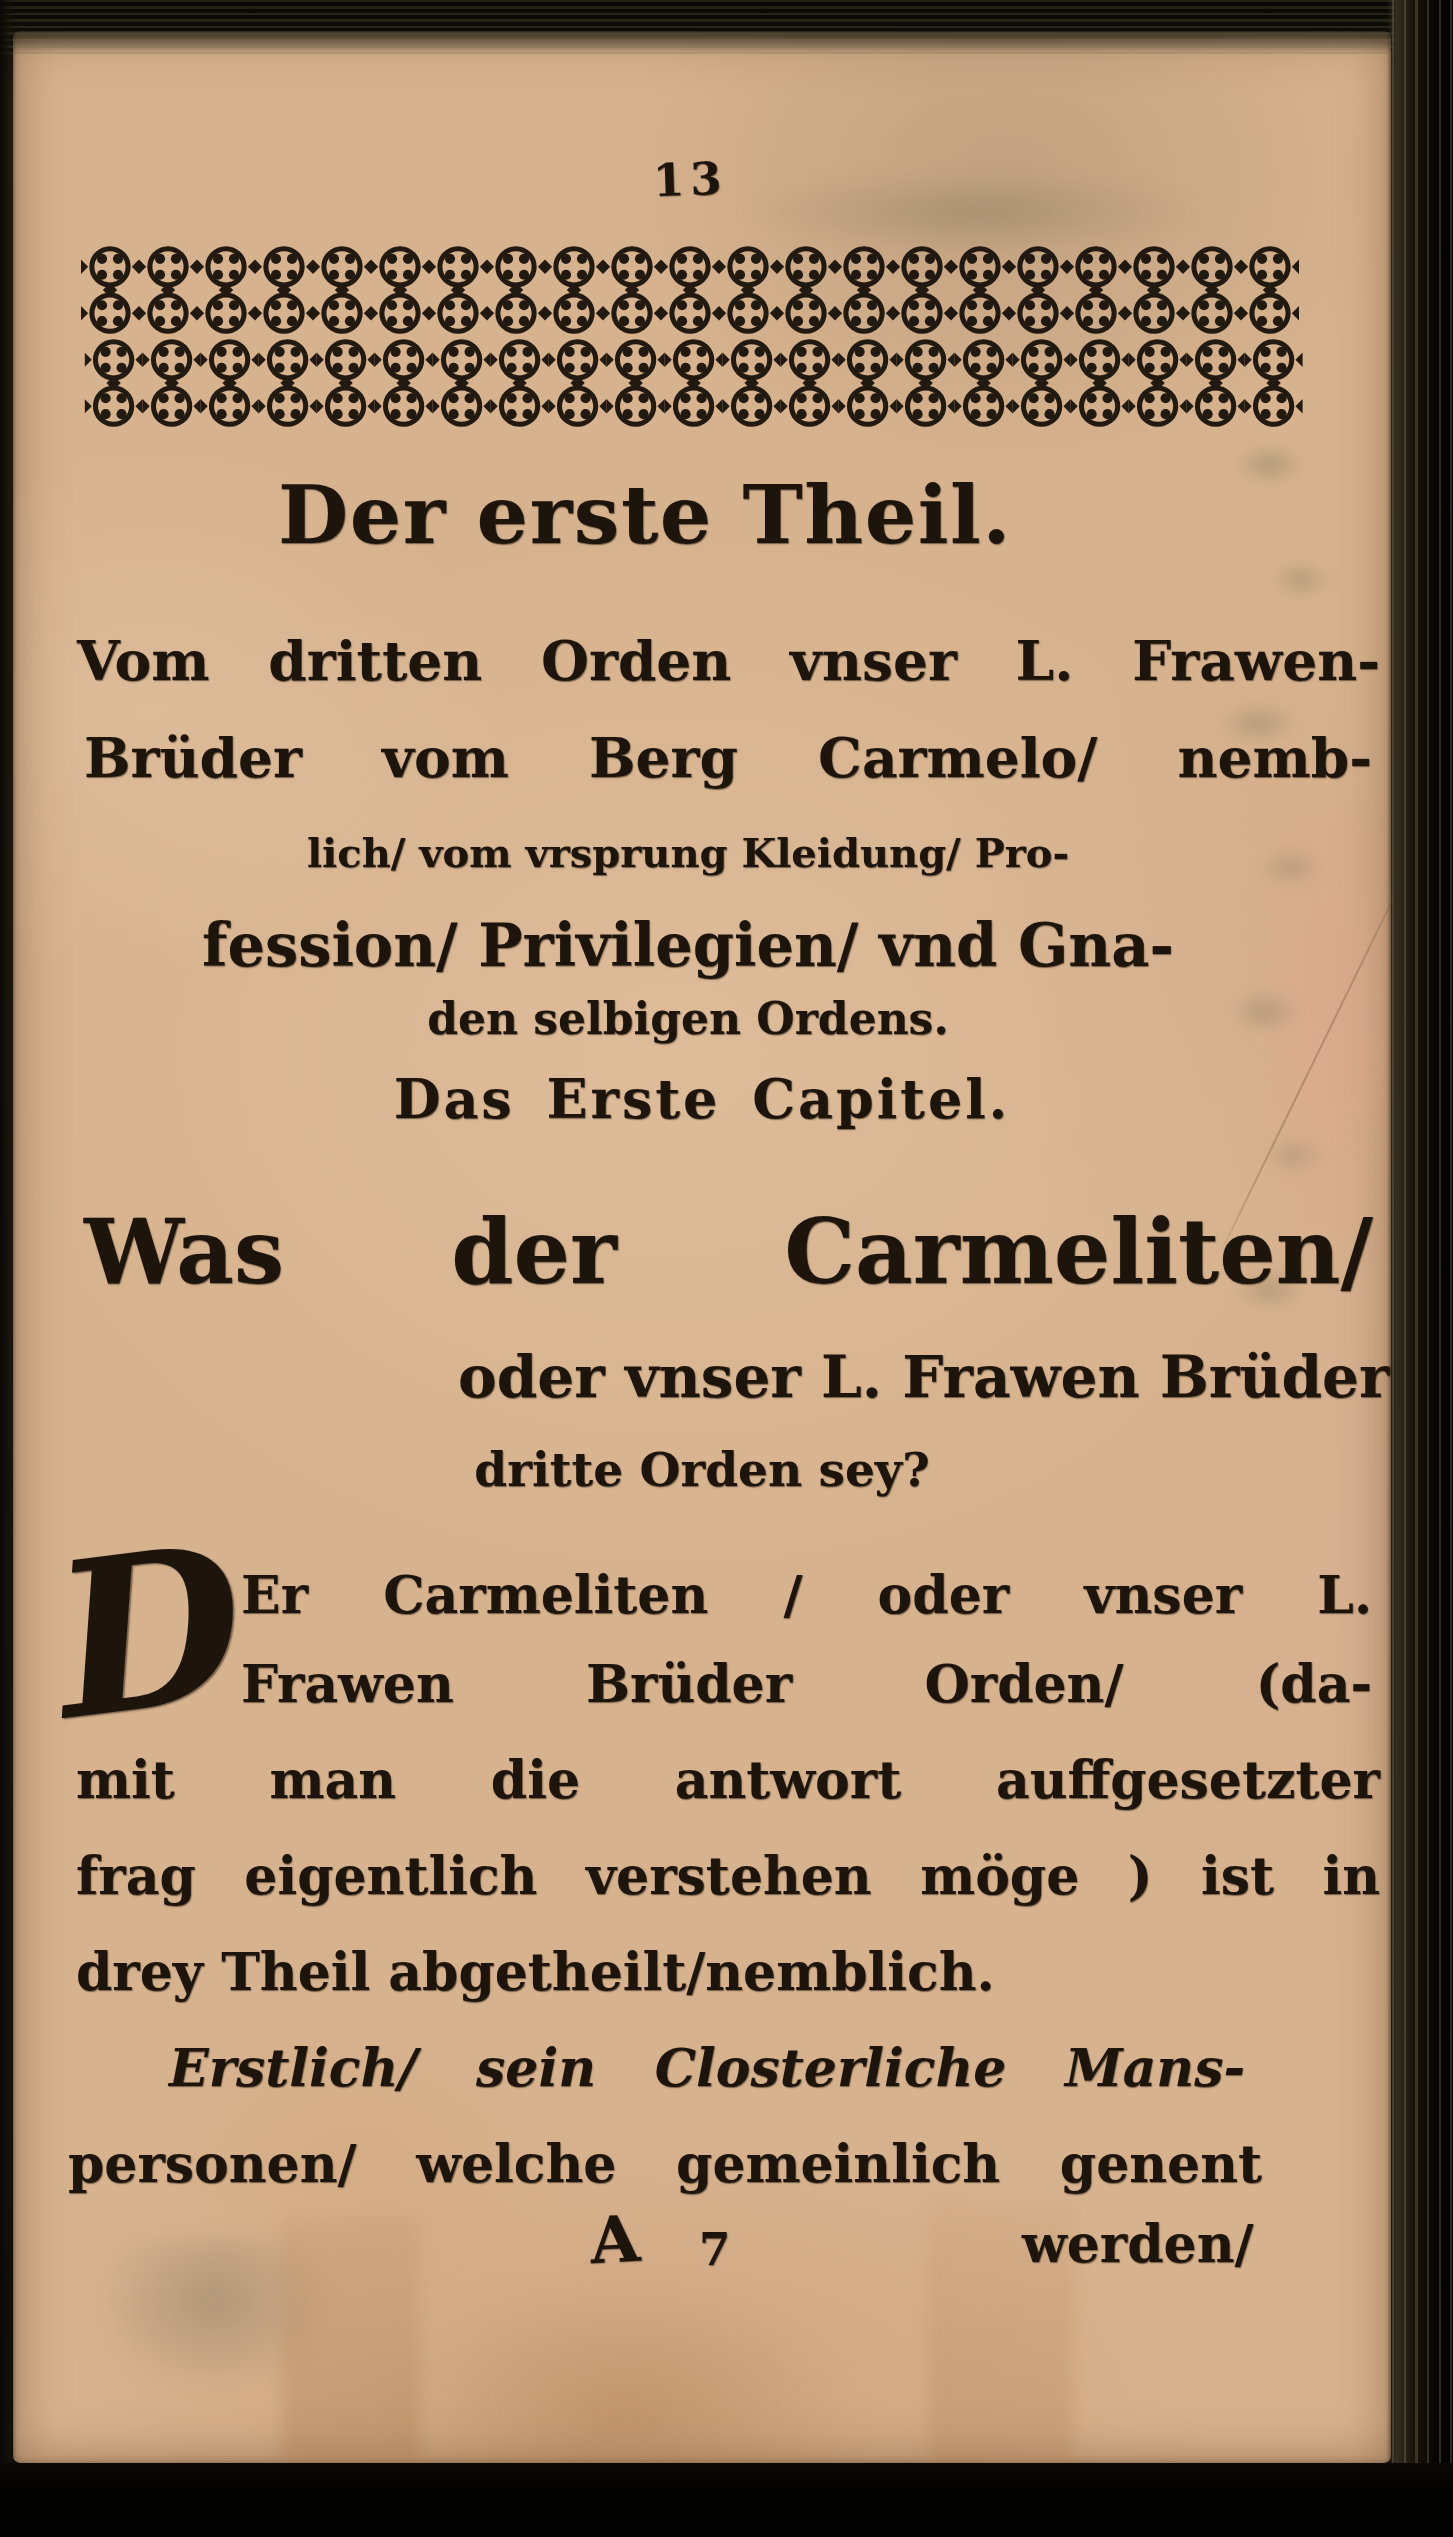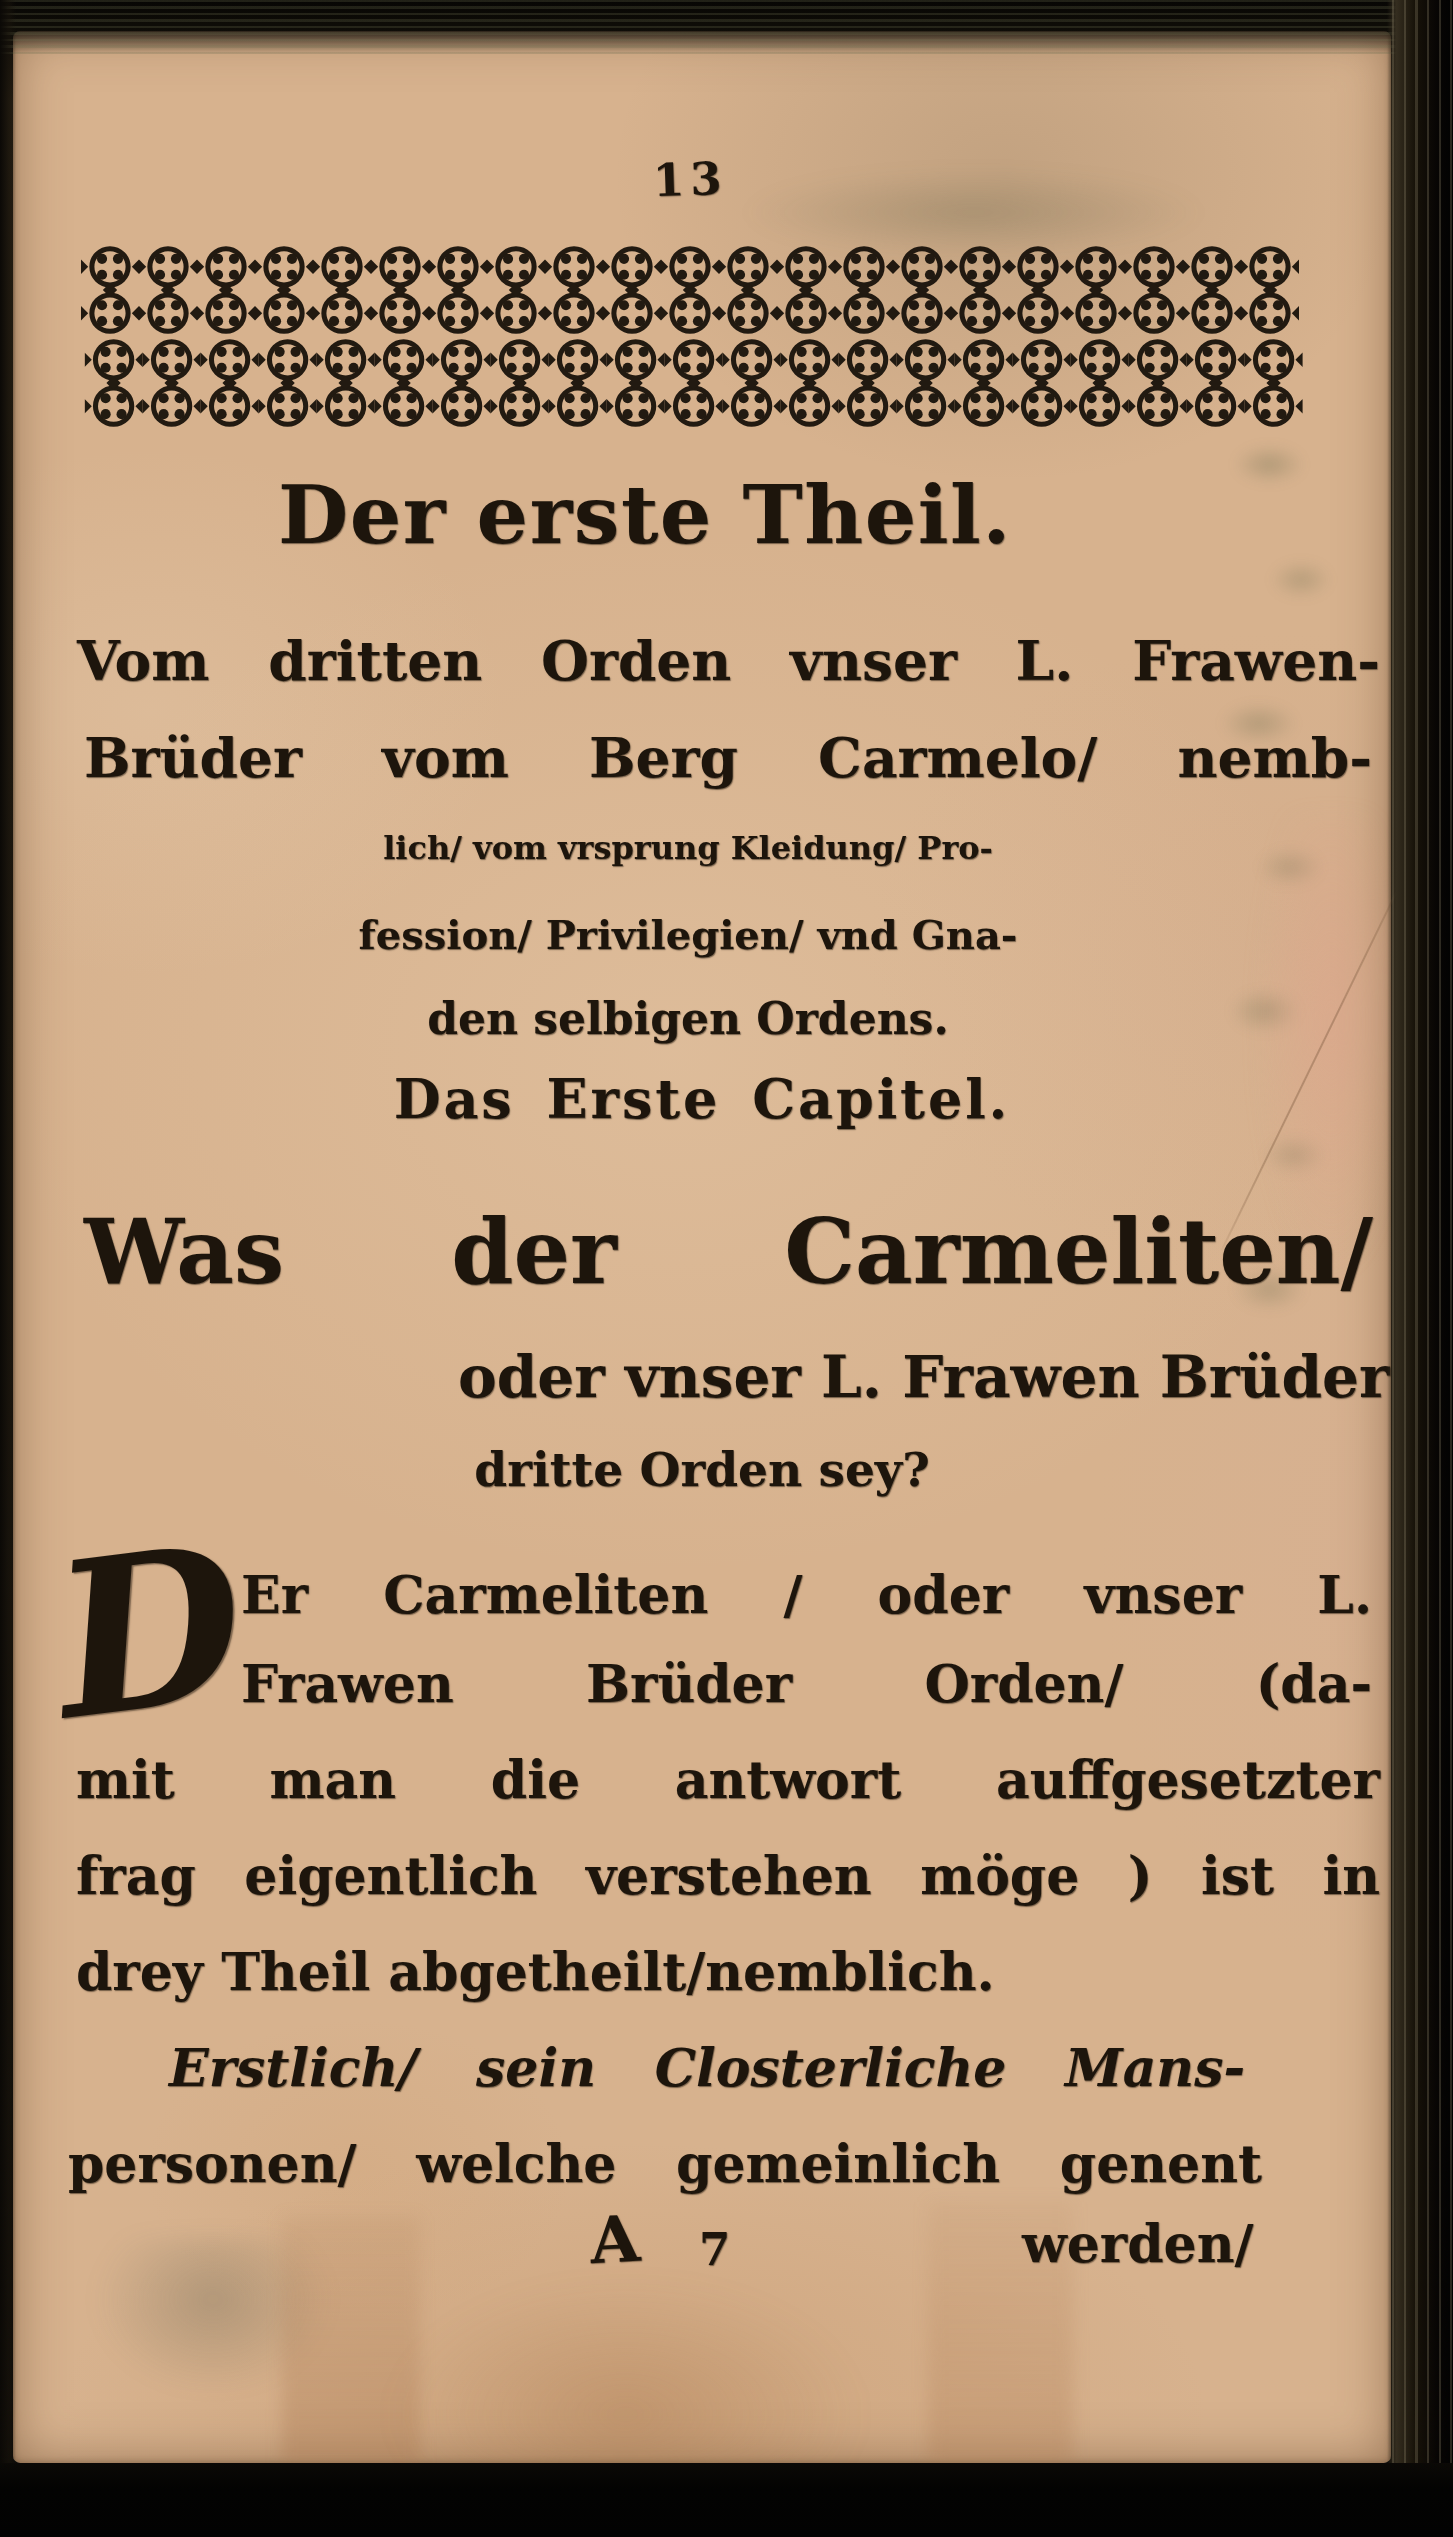--- a/index.html
+++ b/index.html
@@ -55,22 +55,22 @@
   .t{
     position:absolute;color:#1d150c;font-weight:700;white-space:nowrap;
     text-shadow:0.7px 0.7px 1.2px rgba(28,18,8,.55);
   }
   .just{white-space:normal;text-align:justify;text-align-last:justify;text-justify:inter-word;}
   .ctr{text-align:center;}
   .pageno{left:653px;top:153px;font-size:45px;letter-spacing:5.8px;transform:rotate(-2deg);}
   .title{left:14.5px;top:467px;width:1261px;font-size:81px;letter-spacing:1.5px;}
   .sub1{left:77px;top:628px;width:1303px;font-size:55px;}
   .sub2{left:84px;top:725px;width:1288px;font-size:55px;}
-  .sub3{left:70px;top:829px;width:1236px;font-size:32px;}
-  .sub4{left:70px;top:911px;width:1236px;font-size:40px;}
+  .sub3{left:70px;top:829px;width:1236px;font-size:40px;}
+  .sub4{left:70px;top:911px;width:1236px;font-size:59px;}
   .sub5{left:70px;top:993px;width:1236px;font-size:44px;}
   .chap{left:14.5px;top:1067px;width:1375px;font-size:54px;letter-spacing:2.9px;word-spacing:10.2px;}
   .q1{left:84px;top:1199px;width:1289px;font-size:89px;}
   .q2{left:14.5px;top:1343px;width:1375px;font-size:58px;text-align:right;}
   .q3{left:14.5px;top:1442px;width:1375px;font-size:47px;}
   .body-line{font-size:52px;}
   .dropcap{
     left:57px;top:1523px;font-size:214px;line-height:218px;
     font-style:italic;transform:rotate(-7deg);text-shadow:1.5px 1.5px 1.5px rgba(28,18,8,.5);
   }

